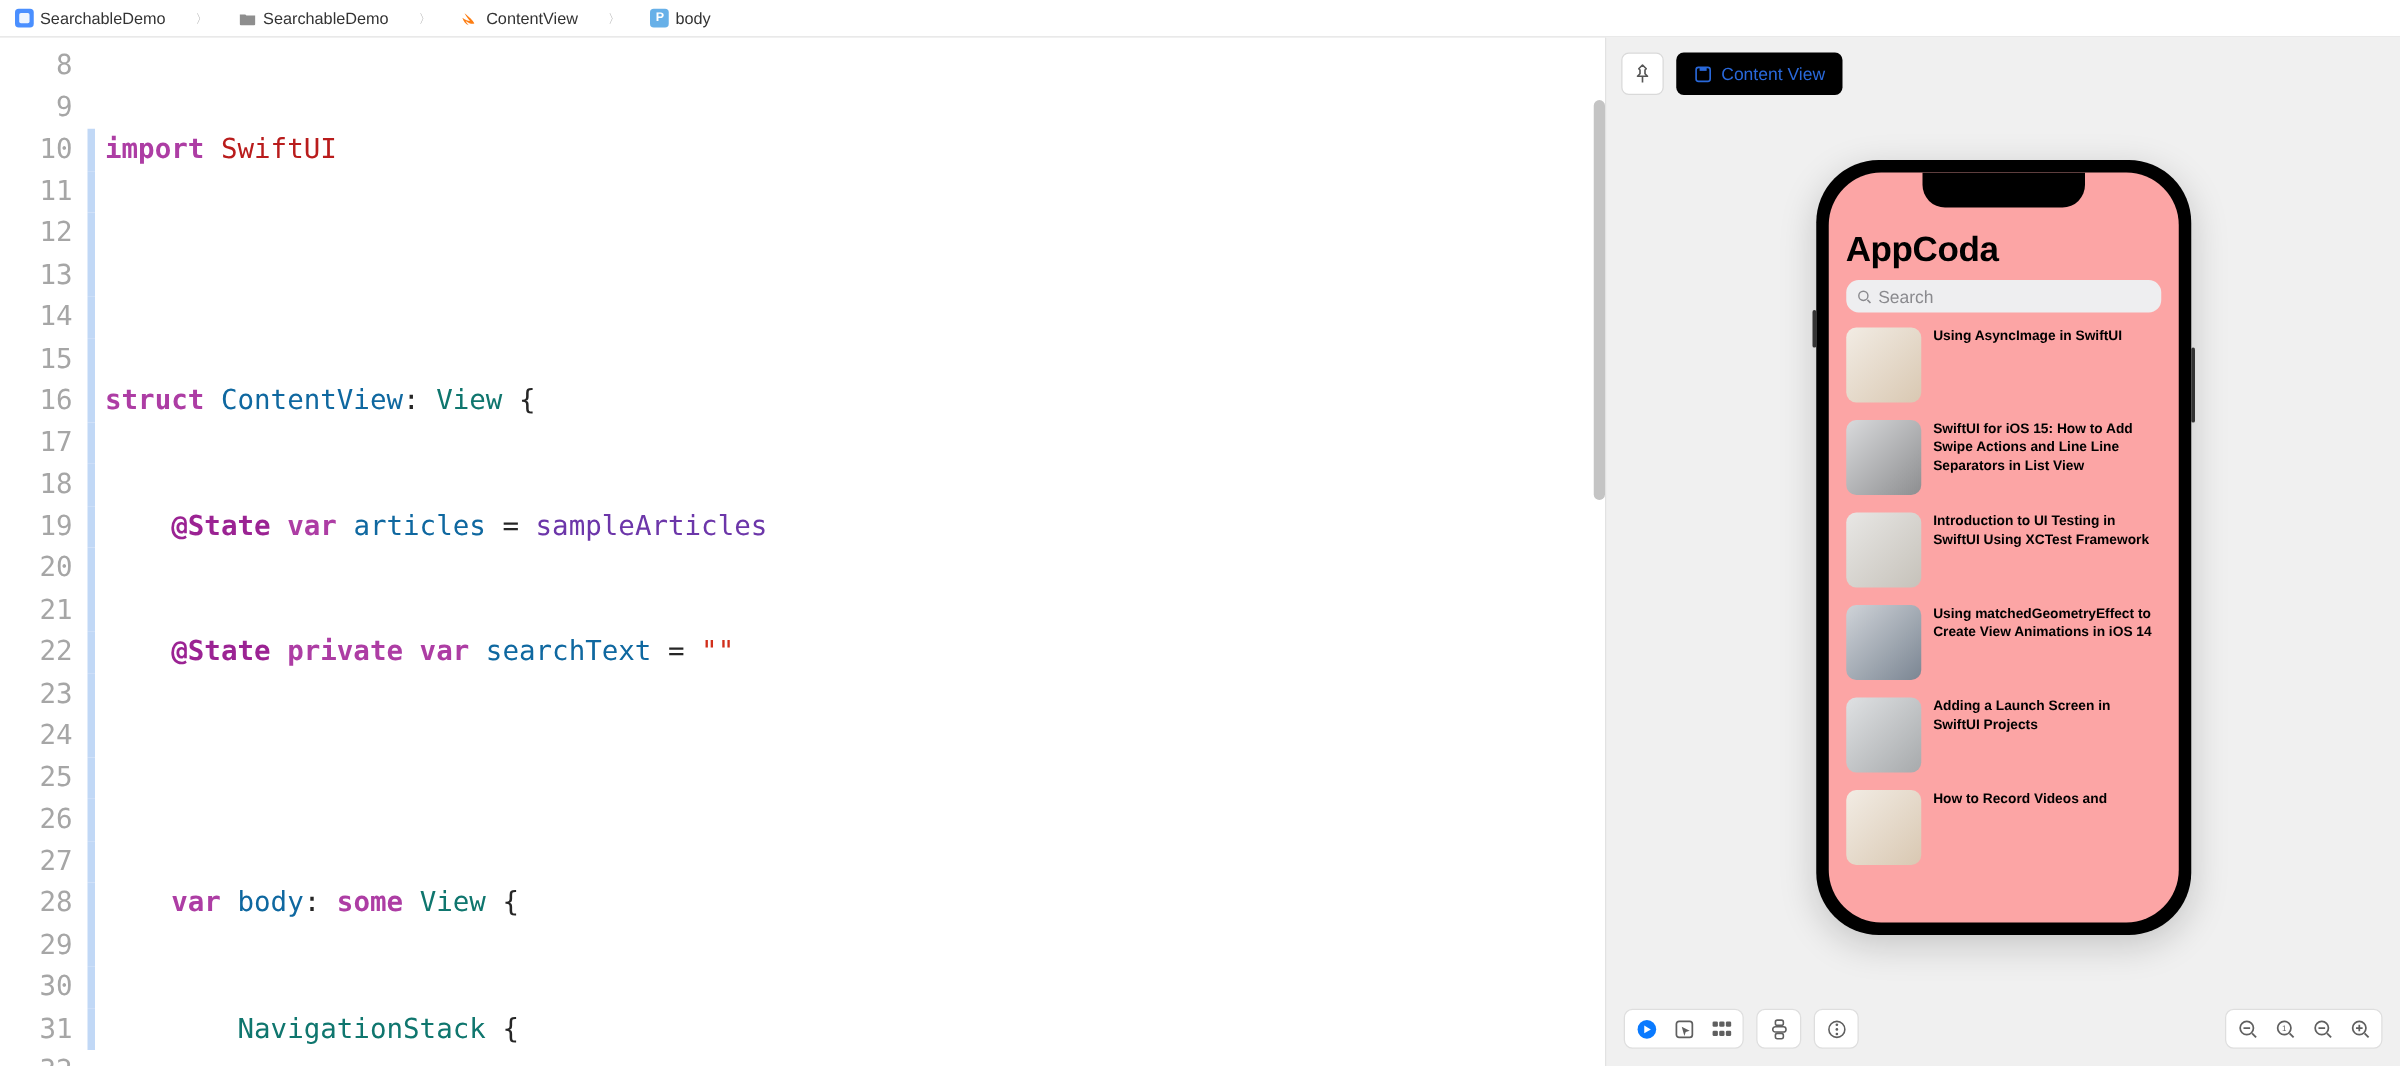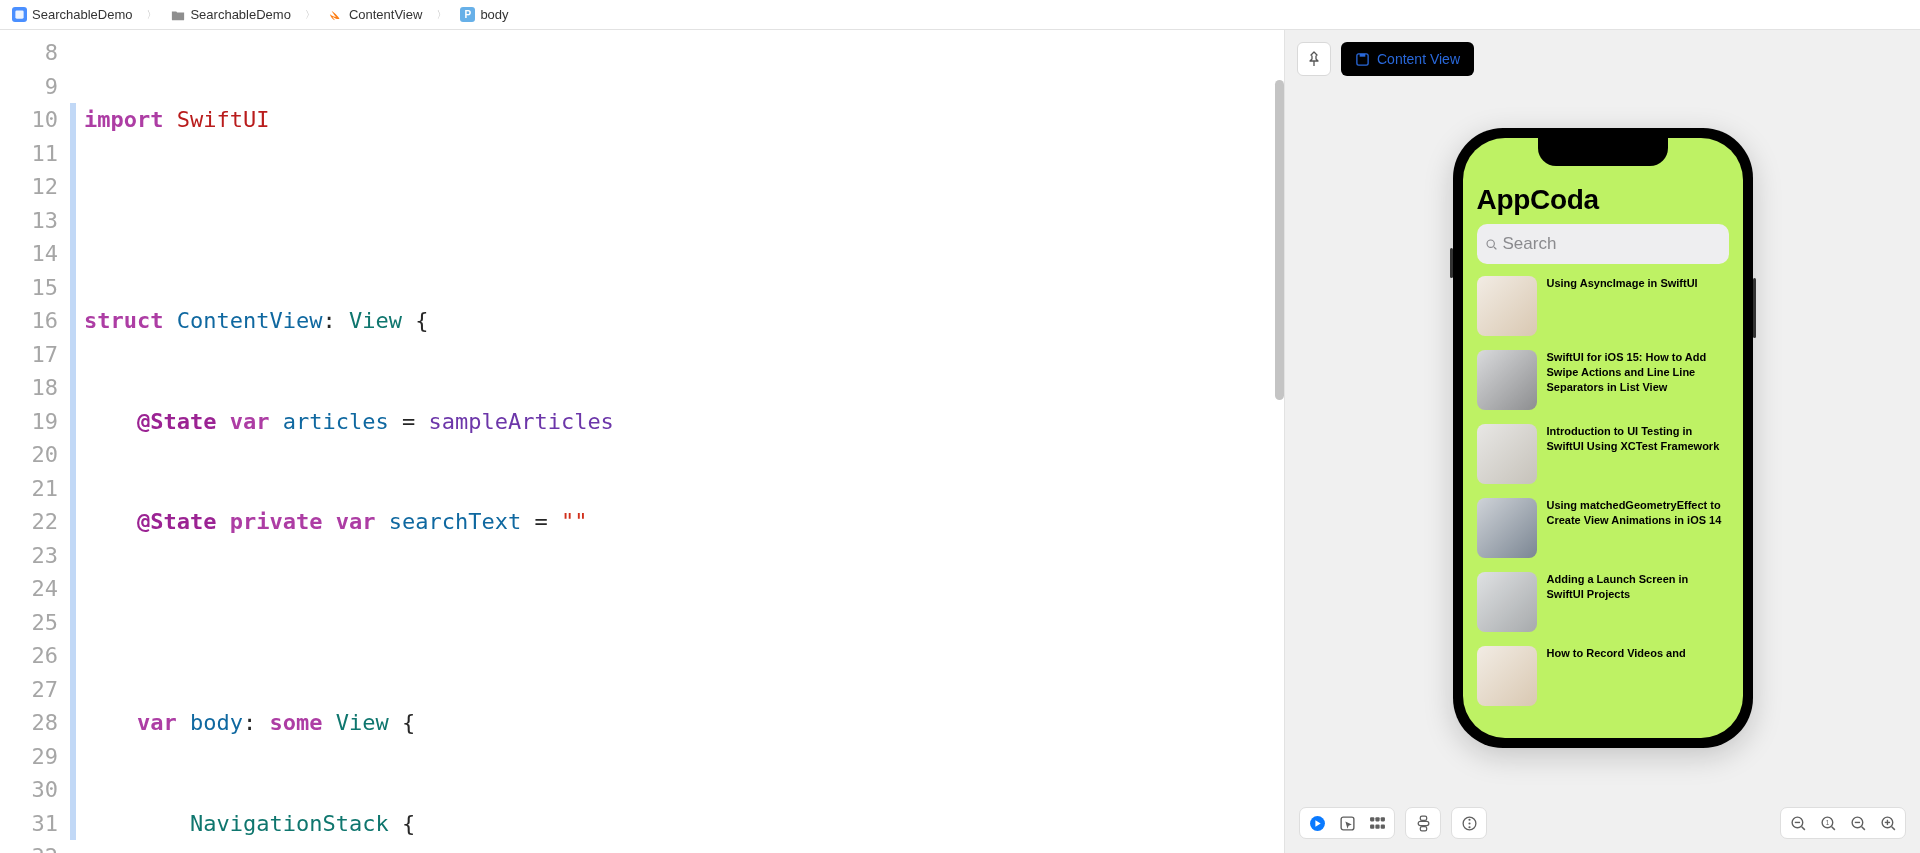--- a/index.html
+++ b/index.html
@@ -1,19 +1,19 @@
 <!DOCTYPE html>
 <html><head>
 <meta charset="utf-8">
 <style>
 * { box-sizing: border-box; margin: 0; padding: 0; }
 body { font-family: -apple-system, "SF Pro Text", "Helvetica Neue", Arial, sans-serif; background: #fff; overflow: hidden; height: 853px; width: 1920px; }
 
 
-.breadcrumb-bar { height: 30px; display: flex; align-items: center; padding: 0 12px; border-bottom: 1px solid #e2e2e2; font-size: 13px; color: #333; gap: 14px; }
+.breadcrumb-bar { height: 30px; display: flex; align-items: center; padding: 0 12px; border-bottom: 1px solid #e2e2e2; font-size: 13px; color: #333; gap: 24px; }
 .breadcrumb-bar .bc-item { display: flex; align-items: center; gap: 5px; cursor: pointer; }
 .breadcrumb-bar .bc-sep { color: #b0b0b0; font-size: 10px; }
 .bc-icon { width: 15px; height: 15px; border-radius: 3px; display: inline-flex; align-items: center; justify-content: center; font-size: 10px; color: #fff; font-weight: 600; }
 .bc-icon.app { background: #4a8fff; }
 .bc-icon.folder { color: #888; background: none; font-size: 13px; }
 .bc-icon.swift { background: none; }
 .bc-icon.prop { background: #67b0e8; }
 
 
 .main { display: flex; height: calc(100% - 30px); }
@@ -44,25 +44,25 @@
 .pin-btn { width: 34px; height: 34px; background: #fff; border: 1px solid #d9d9d9; border-radius: 6px; display: flex; align-items: center; justify-content: center; cursor: pointer; }
 .preview-chip { height: 34px; padding: 0 14px; background: #000000; border-radius: 6px; display: flex; align-items: center; gap: 7px; color: #2968da; font-size: 14px; cursor: pointer; }
 .preview-chip svg { width: 15px; height: 15px; }
 
 .preview-canvas { flex: 1; display: flex; align-items: flex-start; justify-content: center; padding-top: 40px; overflow: hidden; }
 
 
 .iphone { width: 300px; height: 620px; background: #000; border-radius: 50px; padding: 10px; position: relative; box-shadow: 0 8px 30px rgba(0,0,0,.18); }
 .iphone::before { content: ""; position: absolute; left: -3px; top: 120px; width: 3px; height: 30px; background: #333; border-radius: 2px; }
 .iphone::after { content: ""; position: absolute; right: -3px; top: 150px; width: 3px; height: 60px; background: #333; border-radius: 2px; }
-.screen { width: 100%; height: 100%; background: #bef264; border-radius: 42px; overflow: hidden; position: relative; }
+.screen { width: 100%; height: 100%; background: #fca5a5; border-radius: 42px; overflow: hidden; position: relative; }
 .notch { position: absolute; top: 0; left: 50%; transform: translateX(-50%); width: 130px; height: 28px; background: #000; border-radius: 0 0 18px 18px; z-index: 5; }
 .app-content { padding: 46px 14px 0; font-size: 12px; }
 .app-title { font-size: 28px; font-weight: 700; color: #000; margin-bottom: 8px; letter-spacing: -0.3px; }
-.searchbar { background: #eeeef0; border-radius: 10px; height: 40px; display: flex; align-items: center; padding: 0 8px; gap: 5px; color: #8a8a8e; font-size: 17px; margin-bottom: 12px; }
+.searchbar { background: #eeeef0; border-radius: 10px; height: 26px; display: flex; align-items: center; padding: 0 8px; gap: 5px; color: #8a8a8e; font-size: 14px; margin-bottom: 12px; }
 .article { display: flex; gap: 10px; margin-bottom: 14px; align-items: flex-start; }
 .thumb { width: 60px; height: 60px; border-radius: 8px; flex-shrink: 0; background: linear-gradient(135deg, #d8dde4 0%, #b9c0ca 100%); }
 .thumb.t1 { background: linear-gradient(135deg, #f2ece4, #d9c8b2); }
 .thumb.t2 { background: linear-gradient(135deg, #d9dadc, #8d8e90); }
 .thumb.t3 { background: linear-gradient(135deg, #e8e7e5, #c6c2ba); }
 .thumb.t4 { background: linear-gradient(135deg, #cfd3d8, #7b8693); }
 .thumb.t5 { background: linear-gradient(135deg, #dfe1e3, #a7aaac); }
 .article-title { font-size: 11px; font-weight: 600; color: #000; line-height: 1.35; }
 
 

